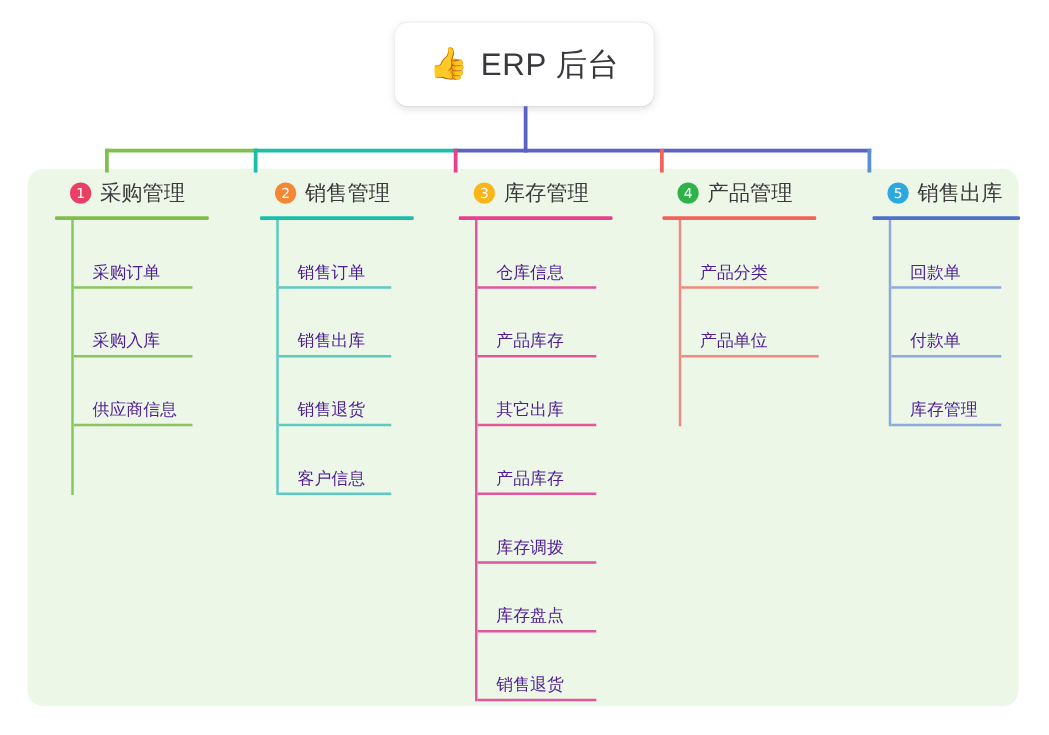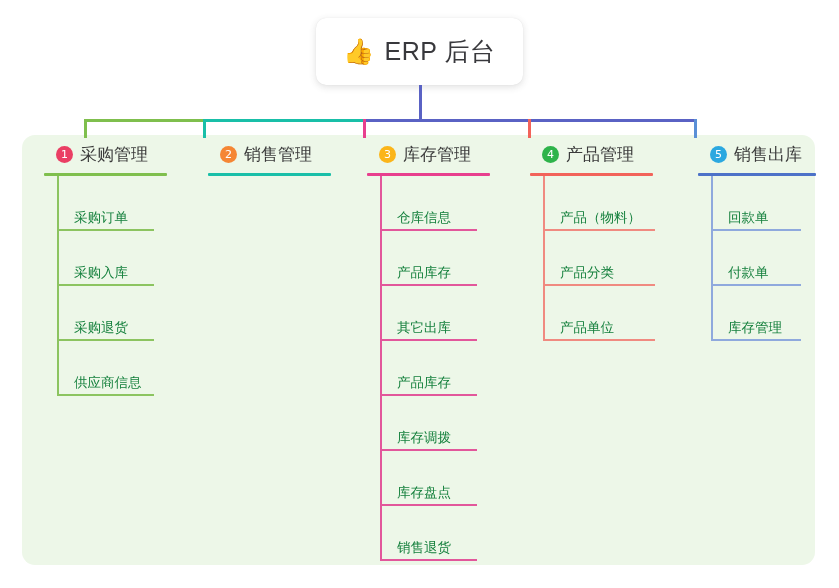--- a/index.html
+++ b/index.html
@@ -109,21 +109,21 @@
     position: relative;
     height: 55px;
     box-sizing: border-box;
     display: flex;
     align-items: flex-end;
     padding-bottom: 5px;
     padding-left: 17px;
   }
   .item-label {
     font-size: 13.5px;
-    color: #15803d;
+    color: #4c1d95;
     white-space: nowrap;
     line-height: 16px;
   }
   .item-rule {
     position: absolute;
     left: 2px;
     bottom: 0;
     height: 2px;
   }
 
@@ -166,35 +166,50 @@
           <div class="spine" style="background: rgb(140, 196, 96); height: 220px;"></div>
           <div class="item">
             <span class="item-label">采购订单</span>
             <div class="item-rule" style="background: rgb(140, 196, 96); width: 95px;"></div>
           </div>
           <div class="item">
             <span class="item-label">采购入库</span>
             <div class="item-rule" style="background: rgb(140, 196, 96); width: 95px;"></div>
           </div>
           <div class="item">
-            <span class="item-label">采购退货</span>
-            <div class="item-rule" style="background: rgb(140, 196, 96); width: 95px;"></div>
-          </div>
-          <div class="item">
             <span class="item-label">供应商信息</span>
             <div class="item-rule" style="background: rgb(140, 196, 96); width: 95px;"></div>
           </div>
         </div>
       </div>
       <div class="column c1" style="width: 150px;">
         <div class="col-header">
           <span class="badge" style="background: rgb(245, 134, 52);">2</span>
           <span class="col-title">销售管理</span>
         </div>
         <div class="col-rule" style="background: rgb(25, 191, 168); width: 123px; margin-left: 0px;"></div>
+        <div class="items">
+          <div class="spine" style="background: rgb(94, 201, 192); height: 220px;"></div>
+          <div class="item">
+            <span class="item-label">销售订单</span>
+            <div class="item-rule" style="background: rgb(94, 201, 192); width: 90px;"></div>
+          </div>
+          <div class="item">
+            <span class="item-label">销售出库</span>
+            <div class="item-rule" style="background: rgb(94, 201, 192); width: 90px;"></div>
+          </div>
+          <div class="item">
+            <span class="item-label">销售退货</span>
+            <div class="item-rule" style="background: rgb(94, 201, 192); width: 90px;"></div>
+          </div>
+          <div class="item">
+            <span class="item-label">客户信息</span>
+            <div class="item-rule" style="background: rgb(94, 201, 192); width: 90px;"></div>
+          </div>
+        </div>
       </div>
       <div class="column c2" style="width: 152px;">
         <div class="col-header">
           <span class="badge" style="background: rgb(251, 181, 25);">3</span>
           <span class="col-title">库存管理</span>
         </div>
         <div class="col-rule" style="background: rgb(232, 63, 142); width: 123px; margin-left: 0px;"></div>
         <div class="items">
           <div class="spine" style="background: rgb(226, 87, 155); height: 385px;"></div>
           <div class="item">
@@ -229,24 +244,20 @@
       </div>
       <div class="column c3" style="width: 155px;">
         <div class="col-header">
           <span class="badge" style="background: rgb(46, 179, 74);">4</span>
           <span class="col-title">产品管理</span>
         </div>
         <div class="col-rule" style="background: rgb(242, 99, 90); width: 123px; margin-left: 0px;"></div>
         <div class="items">
           <div class="spine" style="background: rgb(240, 138, 128); height: 165px;"></div>
           <div class="item">
-            <span class="item-label">产品（物料）</span>
-            <div class="item-rule" style="background: rgb(240, 138, 128); width: 110px;"></div>
-          </div>
-          <div class="item">
             <span class="item-label">产品分类</span>
             <div class="item-rule" style="background: rgb(240, 138, 128); width: 110px;"></div>
           </div>
           <div class="item">
             <span class="item-label">产品单位</span>
             <div class="item-rule" style="background: rgb(240, 138, 128); width: 110px;"></div>
           </div>
         </div>
       </div>
       <div class="column c4" style="width: 140px;">

